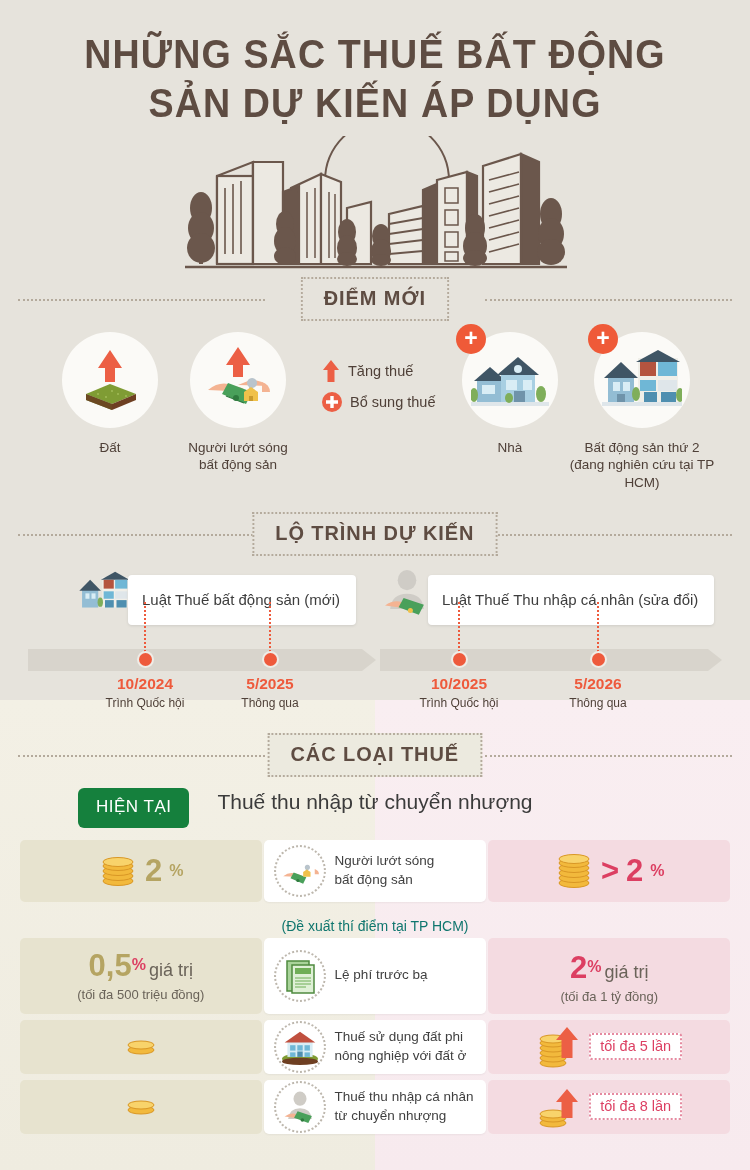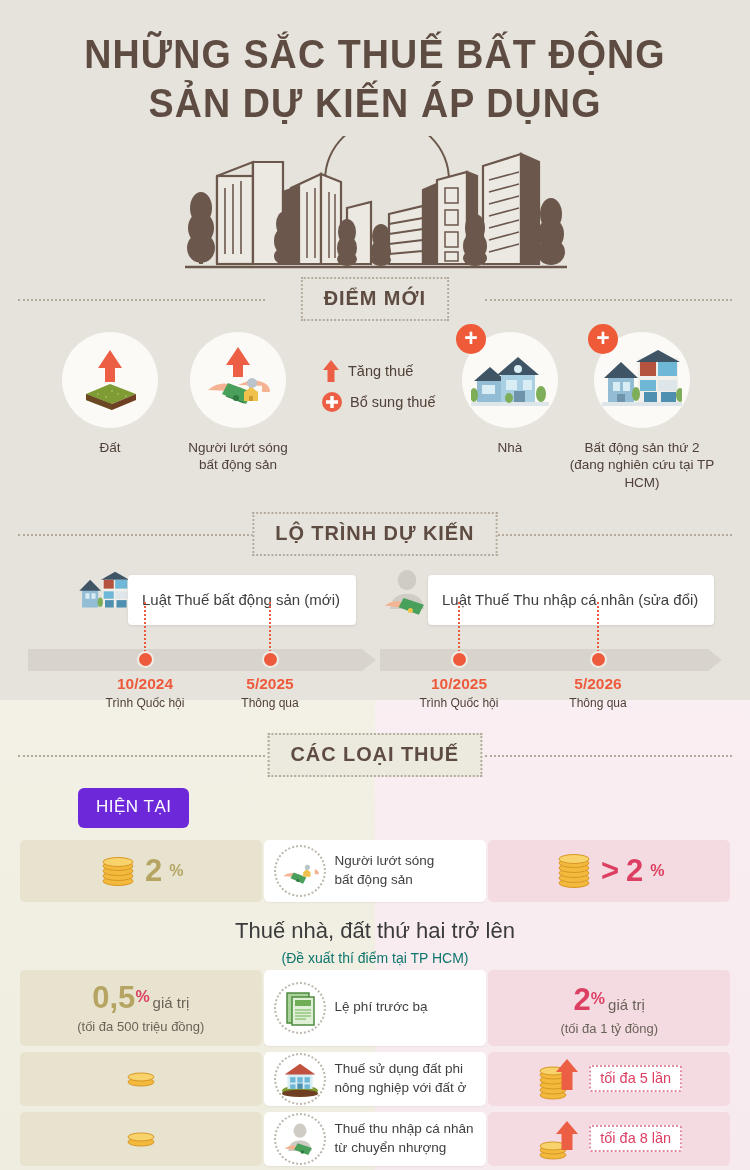--- a/index.html
+++ b/index.html
@@ -116,21 +116,21 @@
   .tl-date .d { font-size: 15.5px; color: #ee5a3c; font-weight: 700; }
   .tl-date .s { font-size: 12px; color: #4f4038; margin-top: 3px; }
 
   
   .tbl-head { position: relative; height: 62px; }
   .pill {
     position: absolute; top: 10px; border-radius: 6px;
     padding: 9px 18px 11px; font-size: 17px; color: #fff;
     letter-spacing: .5px; white-space: nowrap;
   }
-  .pill.now { left: 78px; background: #6d28d9; }
+  .pill.now { left: 78px; background: #15803d; }
   .pill.prop { right: 68px; background: #dc3f62; }
   .tbl-title {
     position: absolute; left: 0; right: 0; top: 12px;
     text-align: center; font-size: 21px; color: #3b3b3b; font-weight: 400;
   }
 
   .row3 { display: flex; align-items: stretch; padding: 0 20px; margin-bottom: 6px; }
   .cell-l, .cell-r { width: 243px; display: flex; align-items: center; justify-content: center; border-radius: 5px; }
   .cell-l { background: #e7e3cf; }
   .cell-r { background: #f4dbe1; }
@@ -143,21 +143,21 @@
     width: 52px; height: 52px; border-radius: 50%;
     border: 2px dotted #bdb7ad; flex: 0 0 52px;
     display: flex; align-items: center; justify-content: center;
   }
   .m-text { font-size: 13.5px; line-height: 1.35; color: #3f3f3f; }
 
   .val-gold { color: #b5a462; }
   .val-pink { color: #dc3f62; }
   .big-num { font-size: 31px; font-weight: 700; line-height: 1; }
   .sup { font-size: 16px; vertical-align: super; font-weight: 700; }
-  .suffix { font-size: 15px; margin-left: 3px; color: inherit; }
+  .suffix { font-size: 18px; margin-left: 3px; color: inherit; }
   .sub-note { font-size: 13px; color: #6a6359; margin-top: 6px; }
   .cell-stack { text-align: center; padding: 10px 6px; }
 
   .sec2-title { text-align: center; margin: 16px 0 4px; }
   .sec2-title .t1 { font-size: 22px; color: #3b3b3b; }
   .sec2-title .t2 { font-size: 14px; color: #0f766e; margin-top: 6px; }
 
   .dot-badge {
     border: 2px dotted #e58aa0; background: #fff; border-radius: 3px;
     padding: 3px 9px 4px; font-size: 14.5px; color: #dc3f62; white-space: nowrap;
@@ -450,20 +450,21 @@
     </div>
 
     <div class="sec-head on-light">
       <div class="rail l"></div>
       <div class="rail r"></div>
       <div class="box">CÁC LOẠI THUẾ</div>
     </div>
 
     <div class="tbl-head">
       <div class="pill now">HIỆN TẠI</div>
+      <div class="tbl-title">Thuế thu nhập từ chuyển nhượng</div>
     </div>
 
     <div class="row3">
       <div class="cell-l" style="height:62px;">
         <div class="inline-row">
           <svg width="40" height="32" viewBox="0 0 40 32">
               <g fill="#f2b93c" stroke="#d99725" stroke-width="1">
                 <ellipse cx="20" cy="26" rx="15" ry="4.5"></ellipse>
                 <ellipse cx="20" cy="21" rx="15" ry="4.5"></ellipse>
                 <ellipse cx="20" cy="16" rx="15" ry="4.5"></ellipse>
@@ -505,21 +506,20 @@
               </g>
             </svg>
           <span class="big-num val-pink">&gt;</span>
             <span class="big-num val-pink">2</span>
             <span class="sup val-pink">%</span>
         </div>
       </div>
     </div>
 
     <div class="sec2-title">
-      <div class="t1">Thuế nhà, đất thứ hai trở lên</div>
       <div class="t2">(Đề xuất thí điểm tại TP HCM)</div>
     </div>
 
     <div class="row3">
       <div class="cell-l" style="height:76px;">
         <div class="cell-stack">
           <div><span class="big-num val-gold">0,5</span><span class="sup val-pink">%</span><span class="suffix" style="color:#6a6359">giá trị</span></div>
           <div class="sub-note">(tối đa 500 triệu đồng)</div>
         </div>
       </div>

